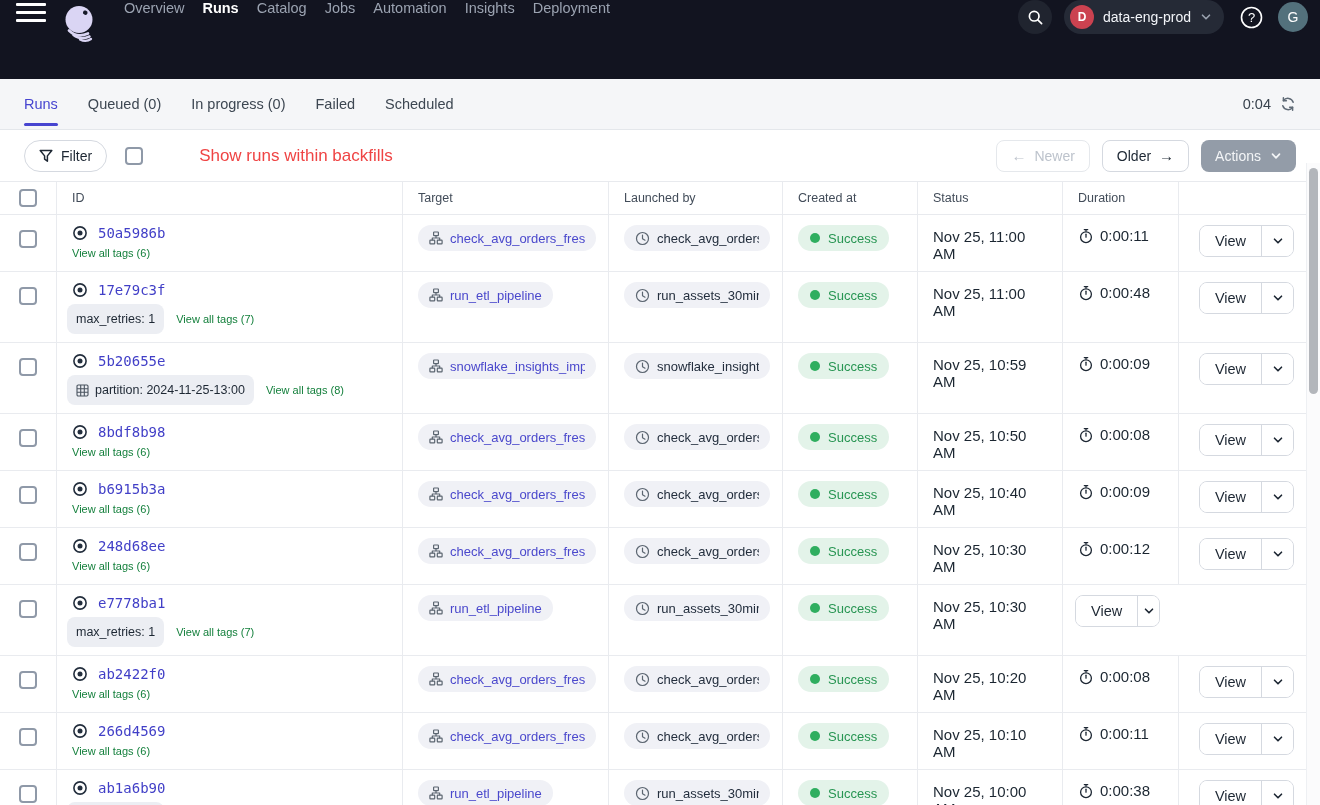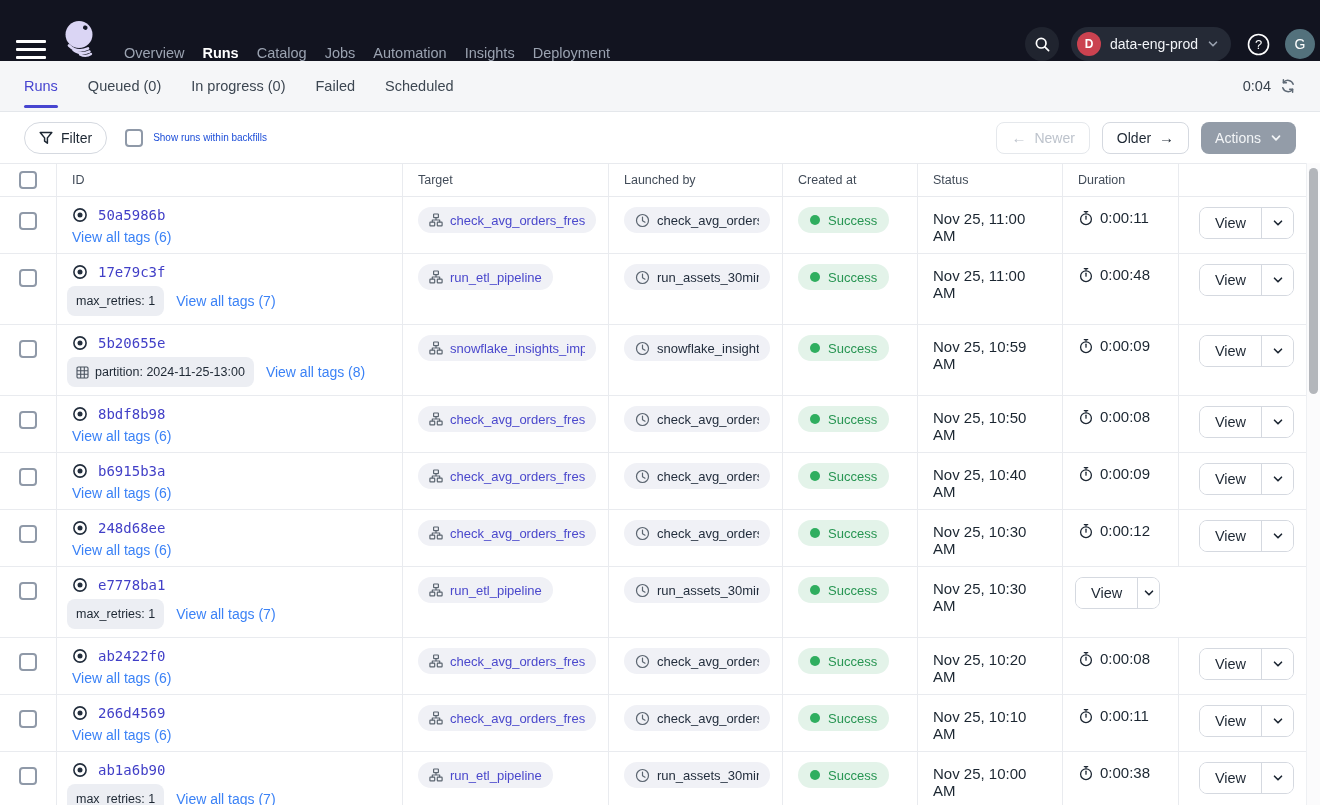--- a/index.html
+++ b/index.html
@@ -1,20 +1,20 @@
 <!DOCTYPE html>
 <html><head>
 <meta charset="utf-8">
 <style>
   * { margin:0; padding:0; box-sizing:border-box; }
   html,body { width:1320px; height:805px; overflow:hidden; }
   body { font-family:"Liberation Sans", sans-serif; background:#fff; color:#1d2733; position:relative; }
 
   
-  .topbar { height:61px; background:#121420; display:flex; align-items:flex-end; padding:0 5px 0 16px; gap:0; }
+  .topbar { height:79px; background:#121420; display:flex; align-items:flex-start; padding:0 12px 0 16px; gap:0; }
   .hamburger { width:30px; height:24px; display:flex; flex-direction:column; justify-content:center; gap:5px; cursor:pointer; margin-right:12px; }
   .hamburger span { display:block; height:3px; background:#fff; border-radius:1px; }
   .logo { width:46px; height:46px; margin-right:20px; }
   .primary-nav { display:flex; align-items:center; gap:18px; }
   .nav-item { font-size:14.5px; color:#9ba3b1; cursor:pointer; }
   .nav-item.active { color:#ffffff; font-weight:bold; }
   .topbar-right { margin-left:auto; display:flex; align-items:center; gap:12px; }
   .search-btn { width:34px; height:34px; border-radius:50%; background:#20242f; display:flex; align-items:center; justify-content:center; cursor:pointer; }
   .ws-pill { height:34px; border-radius:17px; background:#252a36; display:flex; align-items:center; gap:9px; padding:0 12px 0 6px; cursor:pointer; }
   .ws-avatar { width:24px; height:24px; border-radius:50%; background:#cb4250; color:#fff; font-size:12px; font-weight:bold; display:flex; align-items:center; justify-content:center; }
@@ -32,38 +32,38 @@
   .refresh-icon { display:flex; cursor:pointer; color:#5f6a76; }
 
   
   .toolbar { height:51px; display:flex; align-items:center; padding:0 24px; background:#fff; }
   .btn { height:32px; border-radius:8px; background:#fff; border:1px solid #d5d9e0; display:inline-flex; align-items:center; gap:8px; padding:0 14px; font-size:14px; color:#1d2733; cursor:pointer; font-family:inherit; }
   .btn .arrow { font-size:15px; }
   .btn.disabled { color:#bdc3cc; border-color:#e5e8ec; cursor:default; }
   .filter-btn { border-radius:16px; }
   .checkbox { width:18px; height:18px; border:2px solid #8f99a8; border-radius:4px; background:#fff; cursor:pointer; flex:none; }
   .backfills { display:flex; align-items:center; gap:10px; margin-left:18px; cursor:pointer; }
-  .backfills-label { font-size:10px; color:#1d4ed8; }
+  .backfills-label { font-size:17px; color:#ef4444;margin-left:46px; }
   .toolbar-right { margin-left:auto; display:flex; align-items:center; gap:12px; }
   .actions-btn { background:#939ca8; border:none; color:#f3f5f7; gap:9px; }
 
   
   .grid-row { display:grid; grid-template-columns:56px 346px 206px 174px 135px 145px 116px 1fr; }
   .thead { height:34px; border-top:1px solid #e8eaee; border-bottom:1px solid #e8eaee; }
   .th { display:flex; align-items:center; padding:0 15px; font-size:12.5px; color:#424c59; }
   .th + .th, .trow .cell + .cell { border-left:1px solid #e9ebef; }
   .th:first-child { justify-content:center; padding:0; }
   .trow { min-height:57px; border-bottom:1px solid #e9ebef; }
   .trow.tall { min-height:68px; }
   .cell { padding:10px 12px 8px 15px; }
   .check-cell { display:flex; justify-content:center; padding:15px 0 0 0; }
   .id-line { display:flex; align-items:center; gap:10px; color:#232e3d; }
   .run-id { font-family:"DejaVu Sans Mono", monospace; font-size:14px; color:#413fc7; text-decoration:none; cursor:pointer; }
   .tags-line { display:flex; align-items:center; gap:12px; margin-top:6px; margin-left:-5px; }
-  .view-tags { font-size:14px; color:#3b82f6; cursor:pointer;text-align:right; }
+  .view-tags { font-size:11px; color:#15803d; cursor:pointer;text-align:right; }
   .tag-pill { display:inline-flex; align-items:center; gap:6px; height:23px; padding:15px 9px; border-radius:8px; background:#eceef3; font-size:12.5px; color:#1d2733; white-space:nowrap; }
   .tag-pill svg { color:#49535f; }
   .pill { display:inline-flex; align-items:center; gap:7px; height:26px; padding:0 11px; border-radius:13px; background:#f0f1f6; font-size:13px; white-space:nowrap; max-width:100%; cursor:pointer; }
   .pill .pill-icon { flex:none; color:#5b6570; display:flex; }
   .pill-text { overflow:hidden; }
   .target-pill .pill-text { color:#4a48cc; max-width:149px; }
   .launched-pill .pill-text { color:#232e3d; }
   .status-pill { display:inline-flex; align-items:center; gap:8px; height:26px; padding:0 12px; border-radius:13px; background:#e3f3e9; font-size:13px; color:#279552; }
   .status-dot { width:10px; height:10px; border-radius:50%; background:#2fae5f; }
   .created-cell { font-size:15px; color:#1b2631; padding-top:13px; }

